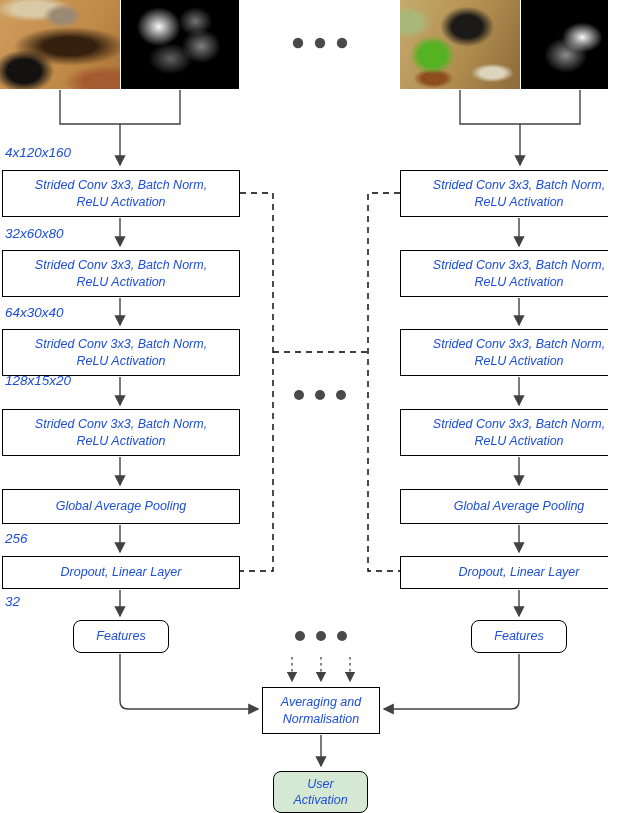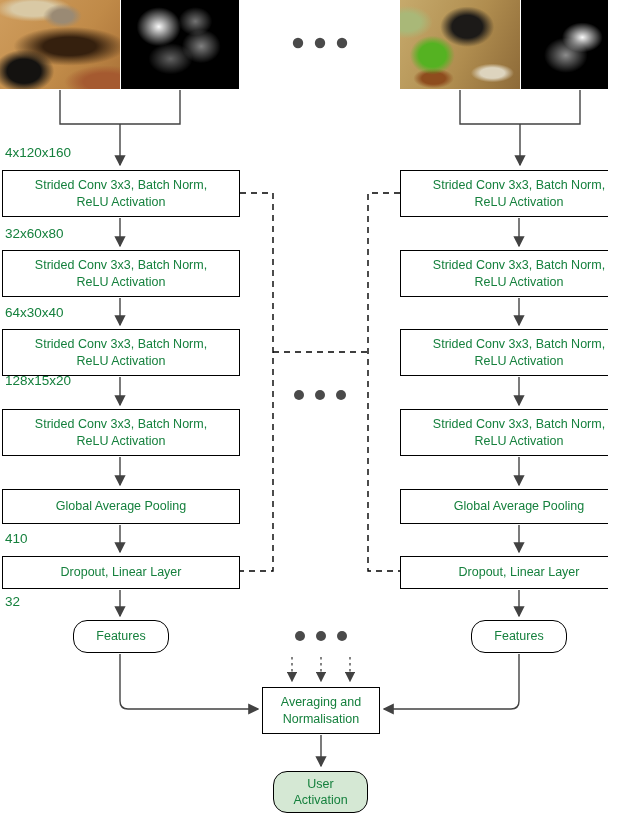--- a/index.html
+++ b/index.html
@@ -1,18 +1,18 @@
 <!DOCTYPE html>
 <html><head>
 <meta charset="utf-8">
 <style>
   html,body{margin:0;padding:0;background:#fff;}
   #stage{
     position:relative;width:608px;height:813px;background:#ffffff;
-    font-family:"Liberation Sans", sans-serif;color:#15803d;overflow:hidden;
+    font-family:"Liberation Sans", sans-serif;color:#1d4ed8;overflow:hidden;font-style:italic;
   }
   .img{position:absolute;top:0;height:89px;z-index:1;}
   .photo-left{left:0;width:120px;background:
     radial-gradient(ellipse 26px 16px at 52% 18%, #9a8a74 40%, rgba(154,138,116,0) 75%),
     radial-gradient(ellipse 42px 30px at 20% 80%, #141210 40%, rgba(20,18,16,0) 72%),
     radial-gradient(ellipse 48px 16px at 28% 10%, #d9c9a5 45%, rgba(217,201,165,0) 80%),
     radial-gradient(ellipse 75px 26px at 58% 52%, #35200e 35%, rgba(53,32,14,0) 75%),
     radial-gradient(ellipse 55px 22px at 88% 92%, #a55a30 40%, rgba(165,90,48,0) 75%),
     linear-gradient(125deg, #cf9d5d 0%, #c08a48 60%, #aa7238 100%);}
   .sal-left{left:121px;width:118px;background:
@@ -33,21 +33,21 @@
     radial-gradient(ellipse 32px 26px at 38% 62%, rgba(255,255,255,0.55) 0%, rgba(255,255,255,0) 68%),
     #000;}
   svg.wires{position:absolute;left:0;top:0;z-index:2;}
   .box{
     position:absolute;box-sizing:border-box;background:#fff;border:1.8px solid #000;
     display:flex;flex-direction:column;align-items:center;justify-content:center;
     text-align:center;font-size:12.5px;line-height:1.3;z-index:3;
   }
   .conv-l{left:2px;width:238px;height:47px;}
   .conv-r{left:400px;width:238px;height:47px;}
-  .rounded{border-radius:14px;}
+  .rounded{border-radius:8px;}
   .dim{position:absolute;left:5px;font-size:13.5px;z-index:3;}
   .shared{
     position:absolute;left:292px;top:332px;width:58px;z-index:3;background:#fff;
     text-align:center;font-size:13.5px;line-height:1.4;padding:1px 0;
   }
   .embedding{background:#d5e8d4;}
 </style>
 </head>
 <body>
 
@@ -117,21 +117,21 @@
       <circle cx="321" cy="636" r="5"></circle>
       <circle cx="342" cy="636" r="5"></circle>
     </g>
   </svg>
 
   <div class="dim" style="top:145px">4x120x160</div>
   <div class="dim" style="top:226px">32x60x80</div>
   <div class="dim" style="top:305px">64x30x40</div>
   <div class="dim" style="top:373px">128x15x20</div>
   <div class="dim" style="top:442px">256x7x10</div>
-  <div class="dim" style="top:531px">410</div>
+  <div class="dim" style="top:531px">256</div>
   <div class="dim" style="top:594px">32</div>
 
   <div class="box conv-l" style="top:170px">
     <span>Strided Conv 3x3, Batch Norm,</span>
     <span>ReLU Activation</span>
   </div>
   <div class="box conv-l" style="top:250px">
     <span>Strided Conv 3x3, Batch Norm,</span>
     <span>ReLU Activation</span>
   </div>

